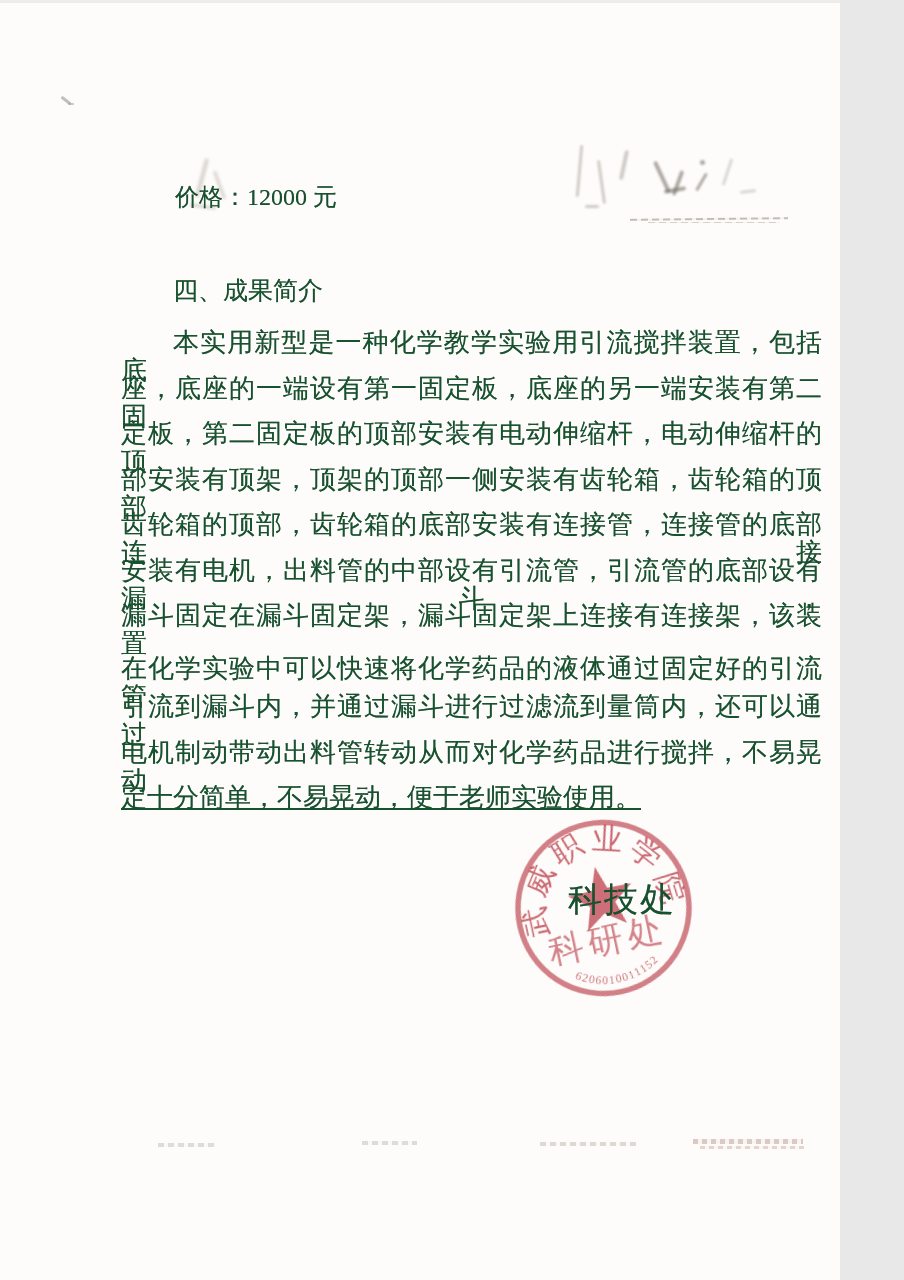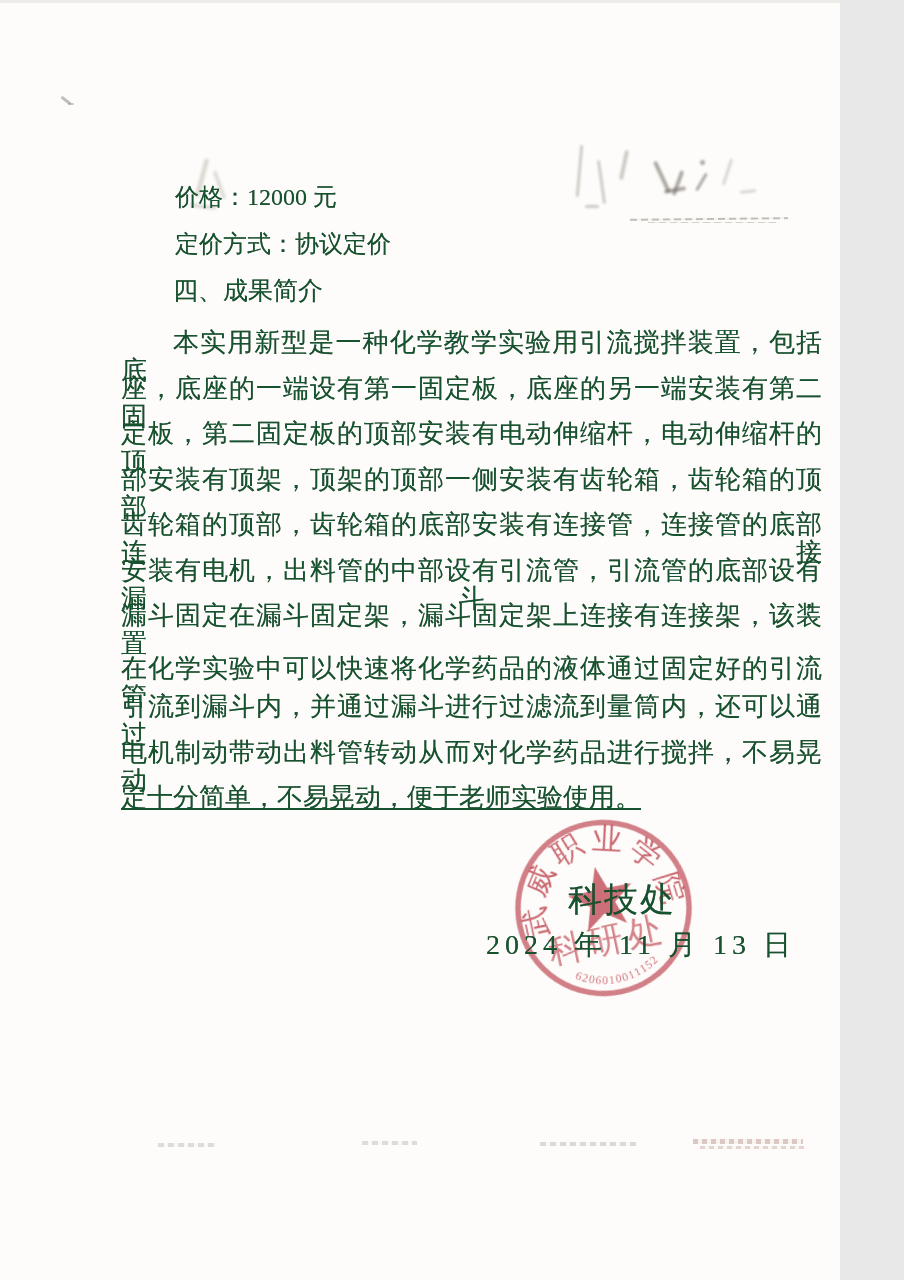--- a/index.html
+++ b/index.html
@@ -72,21 +72,20 @@
   </div>
   <div class="art scratch blur06" style="left:630px;top:218px;width:158px;transform:rotate(-0.6deg);"></div>
   <div class="art scratch blur06" style="left:648px;top:222px;width:132px;height:1px;opacity:.35;"></div>
   <div class="art bmark blur06" style="left:158px;top:1143px;width:58px;"></div>
   <div class="art bmark blur06" style="left:362px;top:1141px;width:55px;"></div>
   <div class="art bmark blur06" style="left:540px;top:1142px;width:96px;opacity:.33;"></div>
   <div class="art bmark pink blur06" style="left:693px;top:1139px;width:110px;height:5px;"></div>
   <div class="art bmark pink blur06" style="left:700px;top:1146px;width:104px;height:3px;opacity:.4;"></div>
 
   <div class="txt field" style="top:185px">价格：12000 元</div>
-  <div class="txt field" style="top:232px">定价方式：协议定价</div>
   <div class="txt heading" style="top:278px">四、成果简介</div>
 
   <div>
     <div class="bline first" style="top:329px">本实用新型是一种化学教学实验用引流搅拌装置，包括底</div>
     <div class="bline" style="top:374.5px">座，底座的一端设有第一固定板，底座的另一端安装有第二固</div>
     <div class="bline" style="top:420px">定板，第二固定板的顶部安装有电动伸缩杆，电动伸缩杆的顶</div>
     <div class="bline" style="top:465.5px">部安装有顶架，顶架的顶部一侧安装有齿轮箱，齿轮箱的顶部</div>
     <div class="bline" style="top:511px">齿轮箱的顶部，齿轮箱的底部安装有连接管，连接管的底部连接</div>
     <div class="bline" style="top:556.5px">安装有电机，出料管的中部设有引流管，引流管的底部设有漏斗，</div>
     <div class="bline" style="top:602px">漏斗固定在漏斗固定架，漏斗固定架上连接有连接架，该装置</div>
@@ -126,15 +125,14 @@
           <text x="603.5" y="984" text-anchor="middle" transform="rotate(-10.666666666666664 603.5 908)">1</text>
           <text x="603.5" y="984" text-anchor="middle" transform="rotate(-16 603.5 908)">1</text>
           <text x="603.5" y="984" text-anchor="middle" transform="rotate(-21.33333333333333 603.5 908)">1</text>
           <text x="603.5" y="984" text-anchor="middle" transform="rotate(-26.666666666666664 603.5 908)">5</text>
           <text x="603.5" y="984" text-anchor="middle" transform="rotate(-32 603.5 908)">2</text>
         </g>
     </g>
   </svg>
 
   <div class="txt sign-dept">科技处</div>
-  <div class="txt sign-date">2024 年 11 月 13 日</div>
 
 </div>
 
 </body></html>

